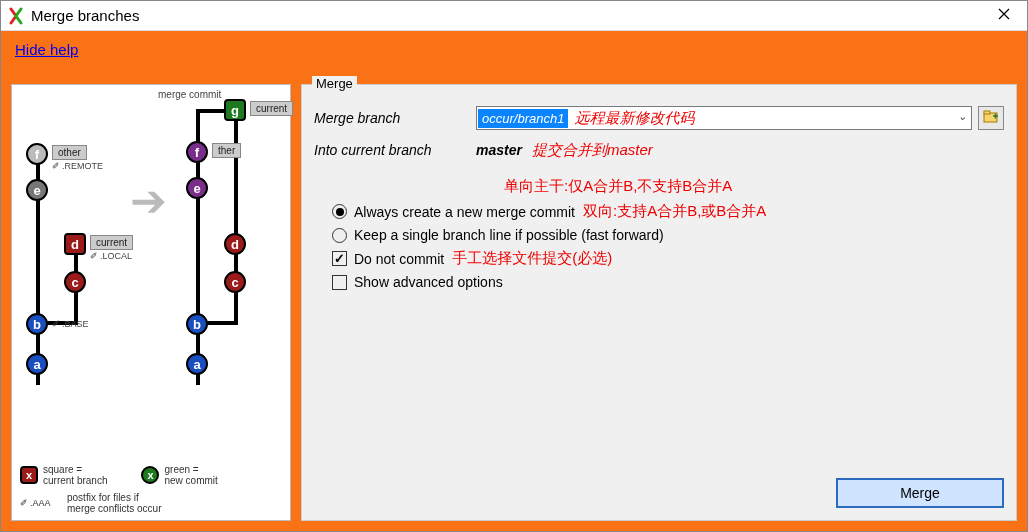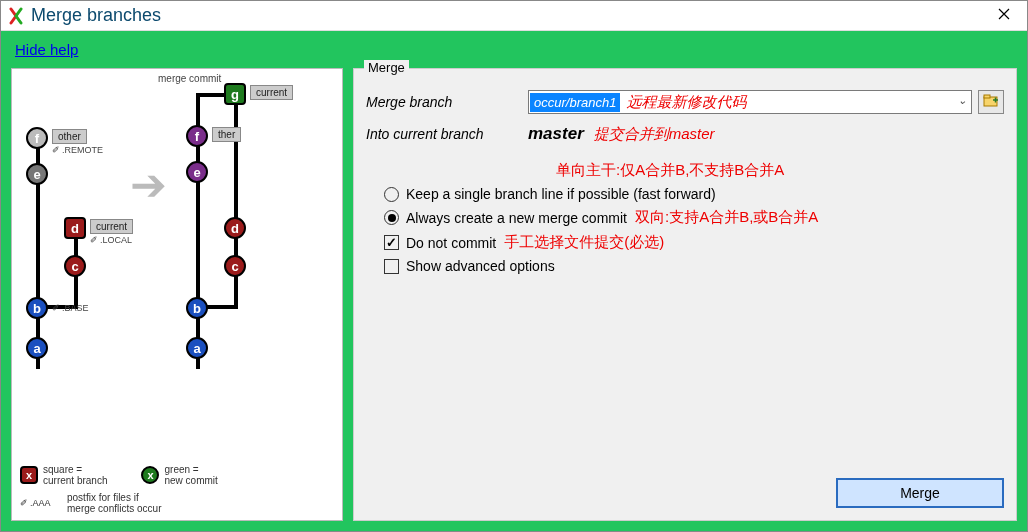--- a/index.html
+++ b/index.html
@@ -1,36 +1,36 @@
 <!DOCTYPE html>
 <html><head>
 <meta charset="utf-8">
 <style>
   * { box-sizing: border-box; }
   html, body { margin: 0; padding: 0; font-family: "Segoe UI", Tahoma, sans-serif; font-size: 13px; background: #fff; }
   .window { width: 1028px; height: 532px; border: 1px solid #888; background: #f0f0f0; display: flex; flex-direction: column; position: relative; }
   .titlebar { height: 30px; background: #fff; display: flex; align-items: center; padding: 0 0 0 6px; border-bottom: 1px solid #ddd; }
   .titlebar .icon { width: 18px; height: 18px; margin-right: 6px; }
-  .titlebar .title { font-size: 18px; color: #0c4a6e; flex: 1; }
+  .titlebar .title { font-size: 15px; color: #000000; flex: 1; }
   .close-btn { width: 46px; height: 30px; display: flex; align-items: center; justify-content: center; cursor: default; }
-  .body { flex: 1; display: flex; flex-direction: column; padding: 6px 10px 10px 10px; background: #22c55e; }
+  .body { flex: 1; display: flex; flex-direction: column; padding: 6px 10px 10px 10px; background: #f97316; gap: 16px; }
   .top-row { display: flex; align-items: flex-start; }
   .hide-help { color: #0000EE; text-decoration: underline; font-size: 15px; padding: 4px 4px 10px 4px; cursor: pointer; }
   .content { flex: 1; display: flex; gap: 10px; }
-  .help-panel { width: 332px; background: #fff; border: 1px solid #bbb; position: relative; padding: 8px 4px 4px 8px; font-size: 11px; color: #444; }
+  .help-panel { width: 280px; background: #fff; border: 1px solid #bbb; position: relative; padding: 8px 4px 4px 8px; font-size: 11px; color: #444; }
   .merge-group { flex: 1; border: 1px solid #ccc; background: #f0f0f0; position: relative; padding: 14px 12px 12px 12px; }
   .merge-group .legend { position: absolute; top: -9px; left: 10px; background: #f0f0f0; padding: 0 4px; font-size: 13px; }
   .form-row { display: flex; align-items: center; margin: 6px 0; min-height: 26px; font-style: italic; }
   .form-label { width: 162px; font-size: 14px; }
   .combo { flex: 1; height: 24px; border: 1px solid #7a7a7a; background: #fff; display: flex; align-items: center; position: relative; margin-right: 6px; }
   .combo .sel { background: #0a84ff; color: #fff; padding: 2px 4px; font-size: 13px; margin-left: 1px; }
   .combo .ann { color: #e00; font-size: 15px; margin-left: 6px; font-weight: normal; font-family: "Microsoft YaHei", sans-serif; }
   .combo .arrow { position: absolute; right: 4px; top: 3px; color: #555; font-size: 11px; }
   .browse-btn { width: 26px; height: 24px; border: 1px solid #888; background: #e8e8e8; display: flex; align-items: center; justify-content: center; }
-  .into-val { font-weight: bold; font-size: 17px; margin-right: 10px; }
+  .into-val { font-weight: bold; font-size: 14px; margin-right: 10px; }
   .red-ann { color: #e00; font-size: 15px; font-family: "Microsoft YaHei", sans-serif; }
   .red-ann-block { color: #e00; font-size: 15px; font-family: "Microsoft YaHei", sans-serif; margin-left: 190px; margin-top: 14px; margin-bottom: 2px; }
   .radio-row, .check-row { display: flex; align-items: center; margin: 6px 0 6px 18px; font-size: 14px; }
   .radio, .checkbox { width: 15px; height: 15px; margin-right: 7px; border: 1.5px solid #333; display: inline-flex; align-items: center; justify-content: center; }
   .radio { border-radius: 50%; }
   .radio.checked::after { content: ""; width: 8px; height: 8px; background: #000; border-radius: 50%; }
   .checkbox.checked::after { content: "✓"; font-size: 13px; line-height: 1; color: #000; font-weight: bold; }
   .radio-row .red-ann, .check-row .red-ann { margin-left: 8px; }
   .merge-btn { position: absolute; right: 12px; bottom: 12px; width: 168px; height: 30px; border: 2px solid #2a6bbf; background: #cfe4ff; font-size: 14px; display: flex; align-items: center; justify-content: center; }
   
@@ -153,28 +153,28 @@
 
         <div class="form-row">
           <span class="form-label">Into current branch</span>
           <span class="into-val">master</span>
           <span class="red-ann">提交合并到master</span>
         </div>
 
         <div class="red-ann-block">单向主干:仅A合并B,不支持B合并A</div>
 
         <div class="radio-row">
-          <span class="radio"></span>
-          <span>Keep a single branch line if possible (fast forward)</span>
+          <span class="radio checked"></span>
+          <span>Always create a new merge commit</span>
+          <span class="red-ann">双向:支持A合并B,或B合并A</span>
         </div>
 
         <div class="radio-row">
-          <span class="radio checked"></span>
-          <span>Always create a new merge commit</span>
-          <span class="red-ann">双向:支持A合并B,或B合并A</span>
+          <span class="radio"></span>
+          <span>Keep a single branch line if possible (fast forward)</span>
         </div>
 
         <div class="check-row">
           <span class="checkbox checked"></span>
           <span>Do not commit</span>
           <span class="red-ann">手工选择文件提交(必选)</span>
         </div>
 
         <div class="check-row">
           <span class="checkbox"></span>

